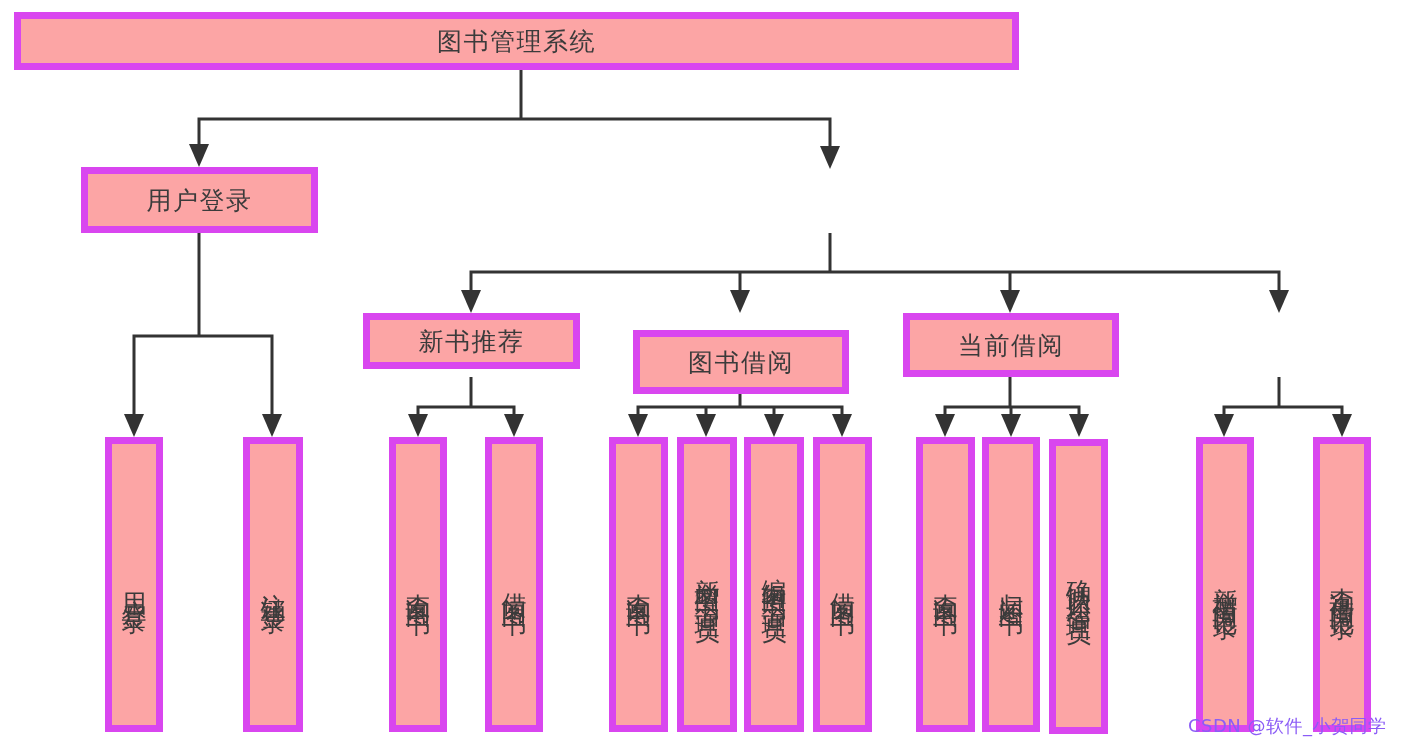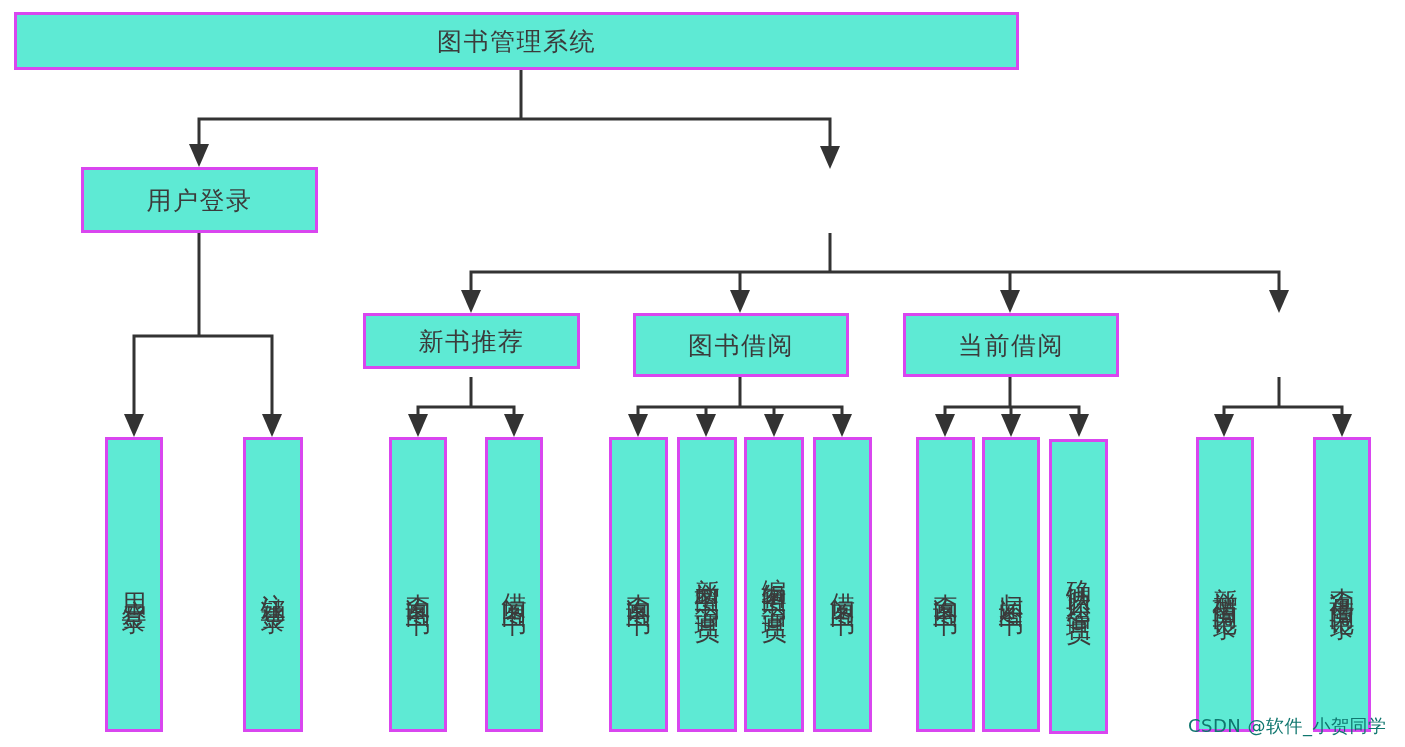--- a/index.html
+++ b/index.html
@@ -13,22 +13,22 @@
   }
   .connectors {
     position: absolute;
     left: 0; top: 0;
     width: 1405px; height: 747px;
     pointer-events: none;
   }
   .node {
     position: absolute;
     box-sizing: border-box;
-    border: 3px solid #d946ef;
-    background: #5eead4;
+    border: 7px solid #d946ef;
+    background: #fca5a5;
     display: flex;
     align-items: center;
     justify-content: center;
     color: #3b3b3b;
   }
   .hnode span {
     font-size: 25px;
     letter-spacing: 1.5px;
     white-space: nowrap;
   }
@@ -39,21 +39,21 @@
     letter-spacing: 6px;
     line-height: 1;
     white-space: nowrap;
   }
   .watermark {
     position: absolute;
     left: 1188px;
     top: 714px;
     font-size: 18px;
     letter-spacing: 0.5px;
-    color: #0f766e;
+    color: #8b5cf6;
     white-space: nowrap;
   }
 </style>
 </head>
 <body>
 
 <div class="stage">
 
   <svg class="connectors" viewBox="0 0 1405 747" xmlns="http://www.w3.org/2000/svg">
     <g stroke="#333333" stroke-width="3" fill="none">
@@ -118,21 +118,21 @@
     <span>图书管理系统</span>
   </div>
 
   <div class="node hnode" style="left:81px; top:167px; width:237px; height:66px;">
     <span>用户登录</span>
   </div>
 
   <div class="node hnode" style="left:363px; top:313px; width:217px; height:56px;">
     <span>新书推荐</span>
   </div>
-  <div class="node hnode" style="left:633px; top:313px; width:216px; height:64px;">
+  <div class="node hnode" style="left:633px; top:330px; width:216px; height:64px;">
     <span>图书借阅</span>
   </div>
   <div class="node hnode" style="left:903px; top:313px; width:216px; height:64px;">
     <span>当前借阅</span>
   </div>
 
   <div class="node vnode" style="left:105px; top:437px; width:58px; height:295px;">
     <span>用户登录</span>
   </div>
   <div class="node vnode" style="left:243px; top:437px; width:60px; height:295px;">

